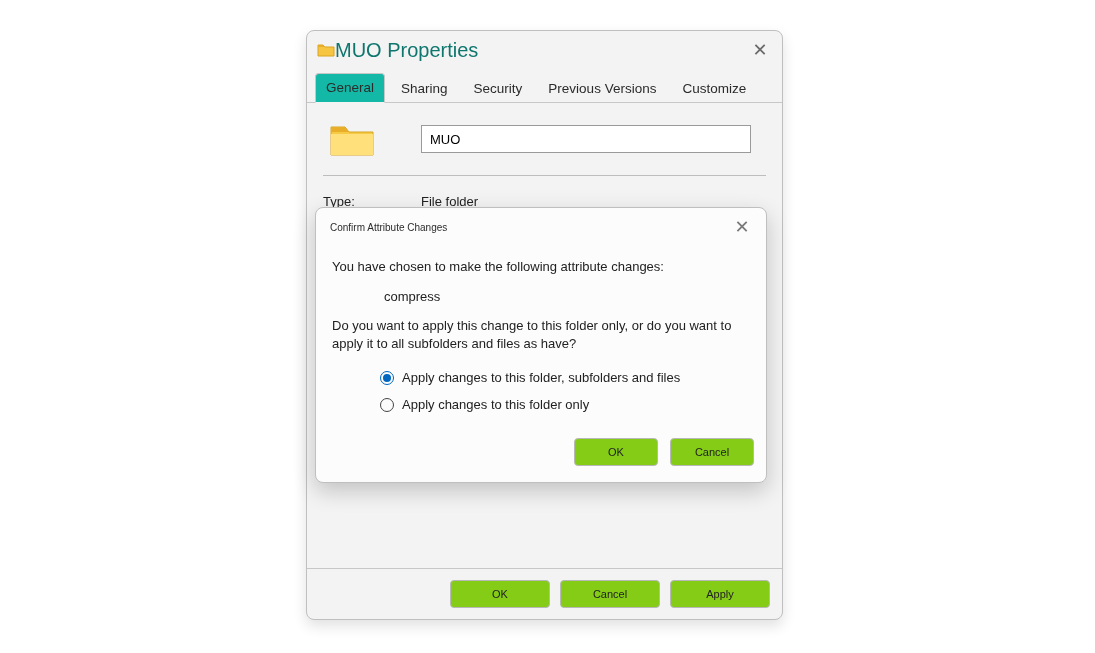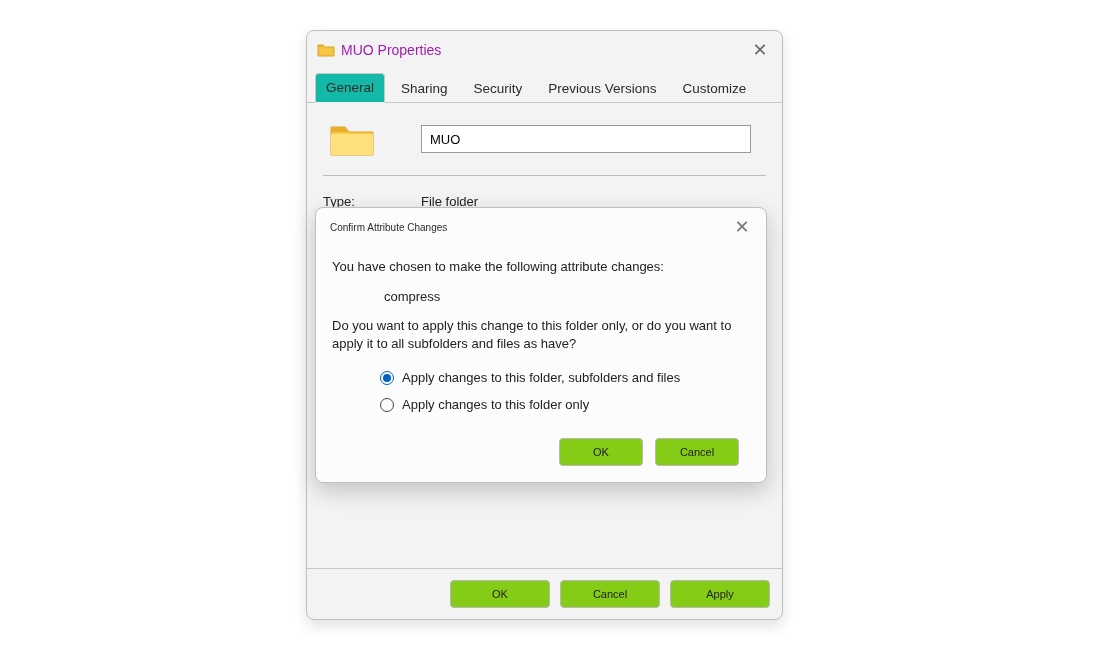--- a/index.html
+++ b/index.html
@@ -26,23 +26,22 @@
     border-radius: 8px;
     box-shadow: 0 6px 14px rgba(0,0,0,0.12);
   }
   .prop-titlebar {
     height: 38px;
     display: flex;
     align-items: center;
     padding: 0 8px 0 10px;
   }
   .prop-titlebar .title-text {
-    margin-left: 6px;
-    font-size: 14px;
-    color: #a21caf;
+    font-size: 20px;
+    color: #0f766e;
   }
   .prop-titlebar .close {
     margin-left: auto;
     color: #6a6a6a;
     width: 28px;
     text-align: center;
     font-size: 18px;
     line-height: 1;
   }
   .tabs {
@@ -148,21 +147,21 @@
     color: #2b2b2b;
   }
   .confirm-titlebar .close {
     margin-left: auto;
     color: #7a7a7a;
     font-size: 18px;
     width: 28px;
     text-align: center;
   }
   .confirm-body {
-    padding: 4px 27px 16px 16px;
+    padding: 4px 12px 16px 16px;
   }
   .confirm-body p {
     margin: 8px 0 12px 0;
     font-size: 13px;
     line-height: 1.35;
     color: #222;
   }
   .confirm-body .indent {
     padding-left: 52px;
   }

